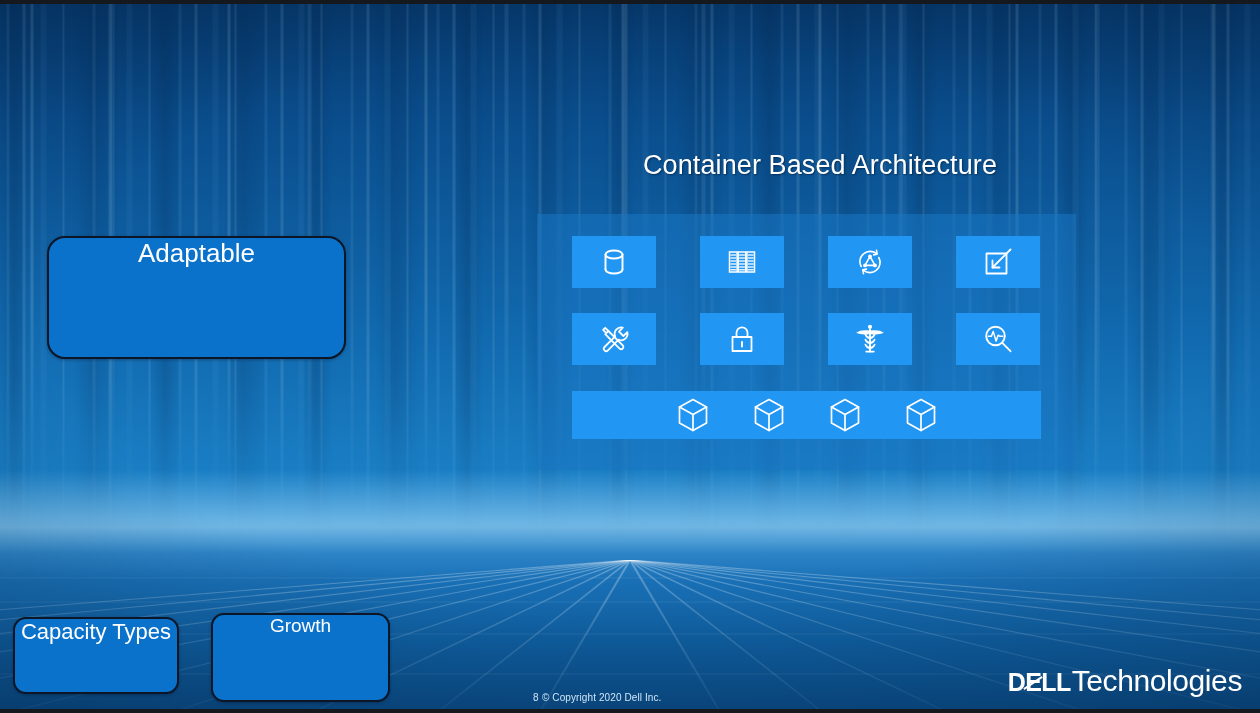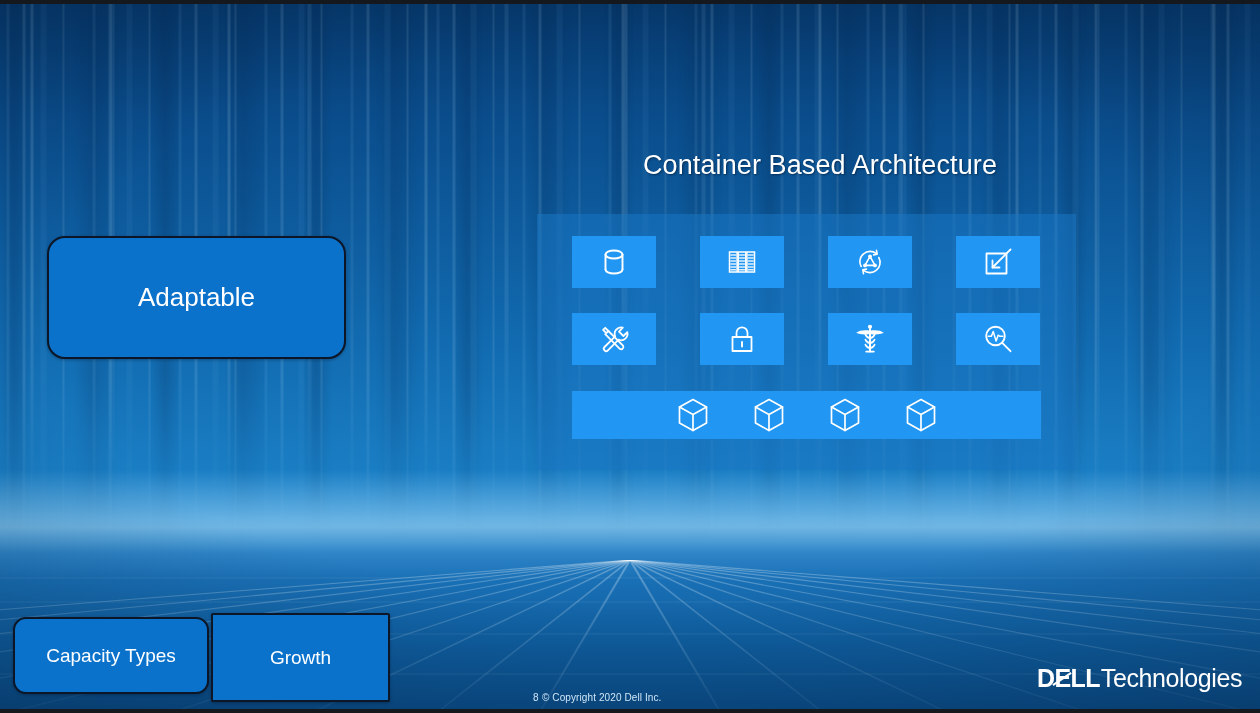--- a/index.html
+++ b/index.html
@@ -141,44 +141,44 @@
   }
 
   
   .nav-btn {
     position: absolute;
     background: #0b72cc;
     border: 2px solid #0c1626;
     border-radius: 14px;
     color: #ffffff;
     display: flex;
-    align-items: center;
+    align-items: flex-start;
     justify-content: center;
     font-size: 22px;
     text-align: center;
     box-shadow: 0 1px 3px rgba(0,18,40,0.35);
   }
 
   .btn-adaptable {
     left: 47px; top: 236px;
     width: 299px; height: 123px;
     font-size: 26px;
     border-radius: 18px;
   }
   .btn-capacity {
     left: 13px; top: 617px;
-    width: 196px; height: 77px;
-    font-size: 19px;
+    width: 166px; height: 77px;
+    font-size: 22px;
     border-radius: 13px;
   }
   .btn-growth {
     left: 211px; top: 613px;
     width: 179px; height: 89px;
     font-size: 19px;
-    border-radius: 2px;
+    border-radius: 13px;
   }
 
   
   .arch-panel {
     position: absolute;
     left: 537px;
     top: 214px;
     width: 539px;
     height: 256px;
     background: rgba(26,119,195,0.55);
@@ -274,21 +274,21 @@
     position: absolute;
     left: -3px;
     top: 50%;
     width: 22px;
     height: 2px;
     background: #ffffff;
     transform: translateY(-50%) rotate(-34deg);
     transform-origin: center;
   }
   .dell-tech {
-    font-size: 25px;
+    font-size: 30px;
     font-weight: normal;
     letter-spacing: -0.4px;
     margin-left: 1px;
   }
 </style>
 </head>
 <body>
 
 <div class="slide">
 

